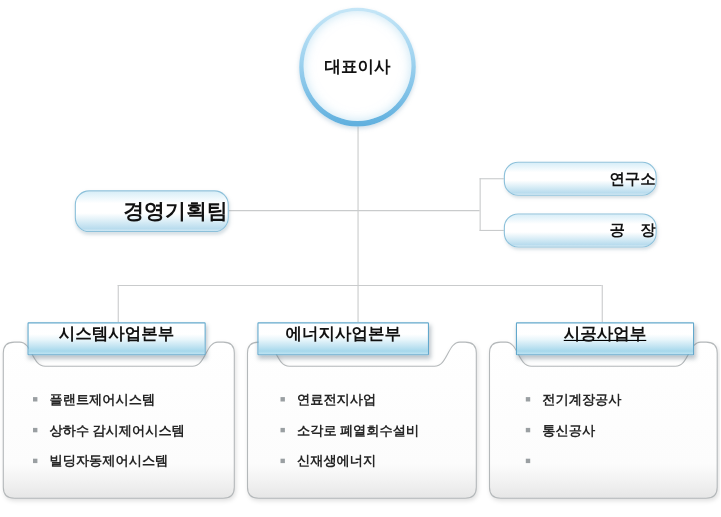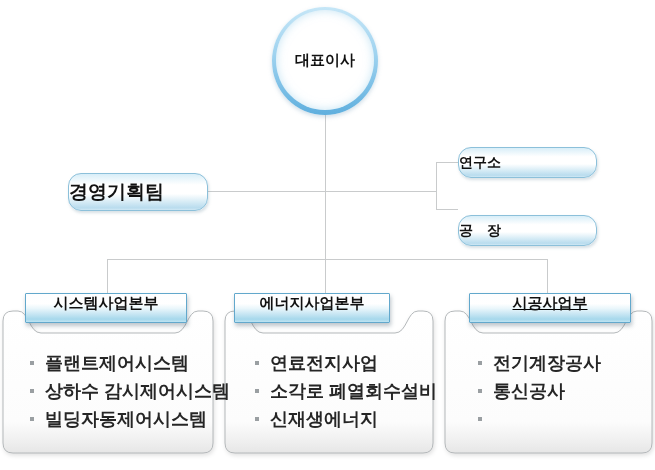--- a/index.html
+++ b/index.html
@@ -24,29 +24,29 @@
   .circle-inner{
     position:absolute;left:4px;top:3px;right:4px;bottom:5px;
     border-radius:50%;background:#ffffff;
     box-shadow:inset 0 0 10px rgba(150,205,235,.55);
     display:flex;align-items:center;justify-content:center;
   }
   .node-label{font-size:15px;font-weight:700;color:#111;white-space:pre;}
 
   
   .pill{
-    position:absolute;display:flex;align-items:center;justify-content:flex-start;
+    position:absolute;display:flex;align-items:center;justify-content:flex-end;
     border:1px solid #8cc0da;border-radius:13px;
     background:linear-gradient(180deg,#d8eef8 0%,#ffffff 30%,#ffffff 55%,#d5ebf5 78%,#b9dcee 94%,#cfe8f4 100%);
     box-shadow:1px 2px 3px rgba(140,165,180,.35);
     box-sizing:border-box;
   }
   .pill-staff{left:68px;top:173px;width:140px;height:38px;}
   .pill-lab{left:458px;top:147px;width:139px;height:31px;}
-  .pill-factory{left:458px;top:194px;width:139px;height:31px;margin-top:21px;}
+  .pill-factory{left:458px;top:194px;width:139px;height:31px;}
   .pill .node-label{font-size:14px;}
   .pill-staff .node-label{font-size:19px;}
 
   
   .hdr{
     position:absolute;height:30px;display:flex;align-items:flex-start;justify-content:center;
     border:1px solid #5fa8cc;border:1px solid #62a8cc;border-radius:1px;
     background:linear-gradient(180deg,#fdfeff 0%,#ffffff 35%,#e9f6fb 52%,#c3e4f2 74%,#a6d8ec 90%,#bfe4f2 100%);
     box-shadow:1px 3px 4px rgba(90,110,125,.4);
     box-sizing:border-box;
@@ -55,21 +55,21 @@
   .hdr2{left:234px;top:293px;width:156px;}
   .hdr3{left:469px;top:293px;width:162px;text-decoration:underline;}
 
   
   .items{position:absolute;list-style:none;margin:0;padding:0;}
   .items1{left:30px;top:349px;}
   .items2{left:255px;top:349px;}
   .items3{left:478px;top:349px;}
   .items li{display:flex;align-items:center;height:28px;}
   .bullet{width:4px;height:4px;background:#9a9fa2;margin-right:11px;flex:none;}
-  .item-label{font-size:18px;font-weight:700;color:#262626;white-space:pre;}
+  .item-label{font-size:12px;font-weight:700;color:#262626;white-space:pre;font-family:Liberation Serif, serif;}
 </style>
 </head>
 <body>
 
 <div class="canvas">
 
   <svg class="bg" width="655" height="470" viewBox="0 0 655 470">
     <defs>
       <linearGradient id="boxFill" x1="0" y1="0" x2="0" y2="1">
         <stop offset="0" stop-color="#ffffff"></stop>

